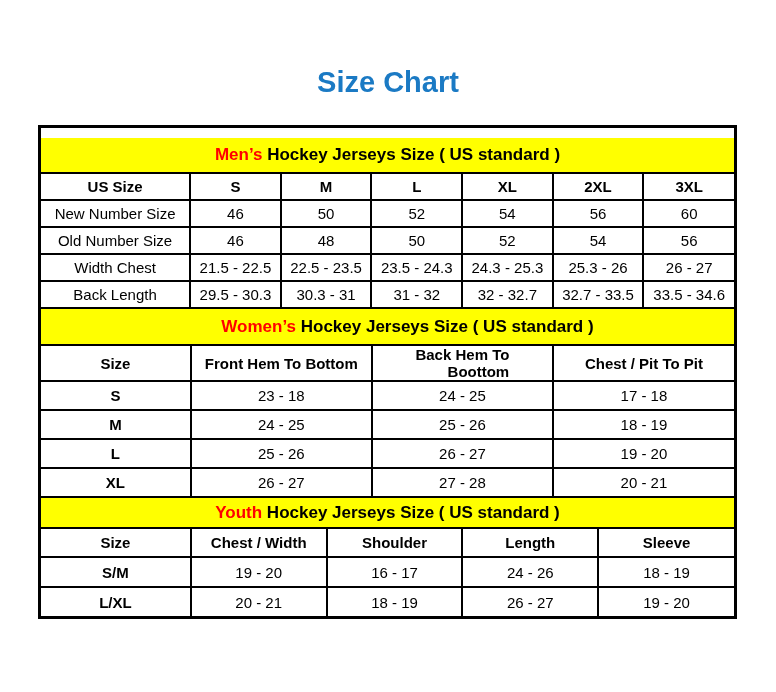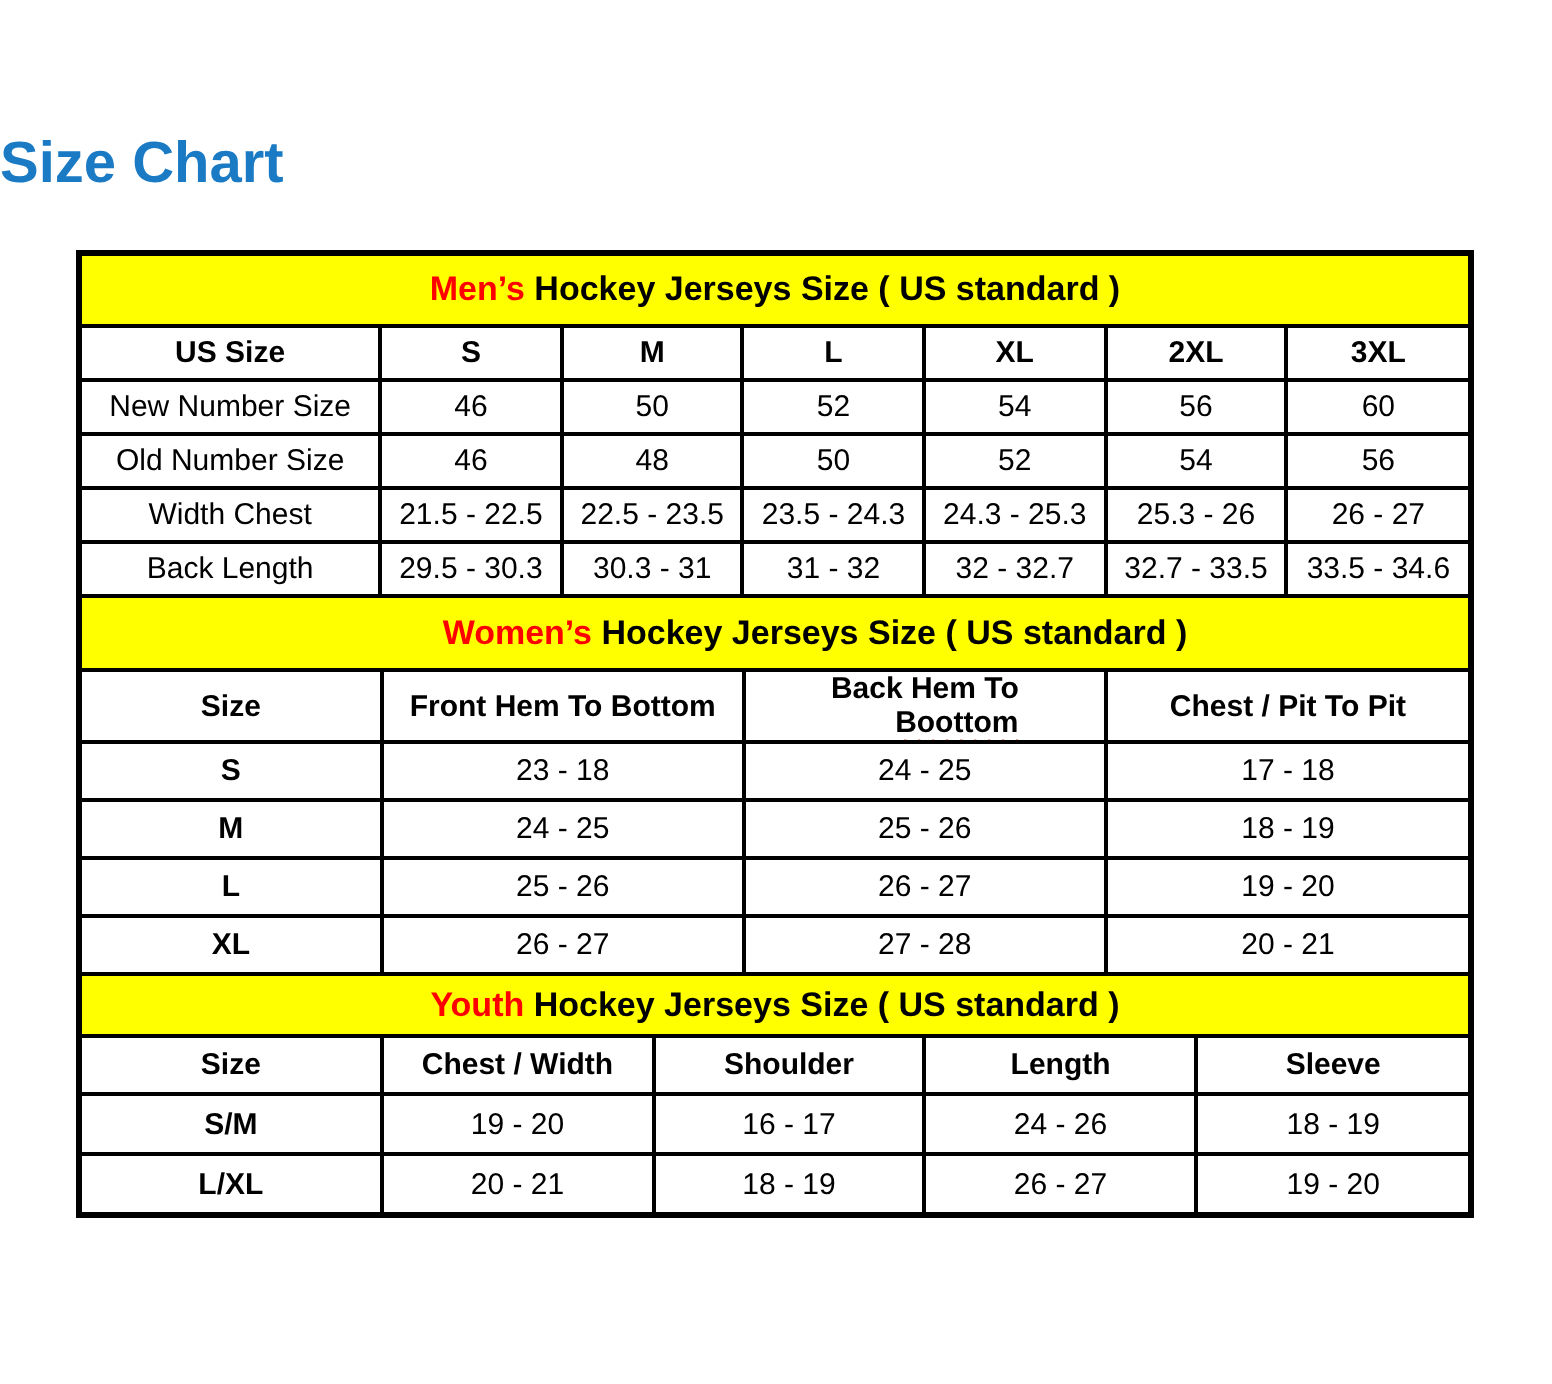--- a/index.html
+++ b/index.html
@@ -8,20 +8,21 @@
     background: #ffffff;
     width: 776px;
     height: 692px;
     font-family: "Liberation Sans", sans-serif;
     color: #000000;
     position: relative;
     overflow: hidden;
   }
   h1.page-title {
     margin: 66px 0 0 0;
+    text-align: center;
     font-size: 29px;
     font-weight: 700;
     color: #1B7AC4;
     letter-spacing: 0px;
   }
   .chart {
     position: absolute;
     left: 38px;
     top: 125px;
     width: 699px;
@@ -33,21 +34,21 @@
     background: #FFFF00;
     display: flex;
     align-items: center;
     justify-content: center;
     font-weight: 700;
     font-size: 17px;
     border-top: 2px solid #000;
     border-bottom: 2px solid #000;
     white-space: pre-wrap;
   }
-  .sec:first-child .banner { border-top: none; }
+  .sec:first-child .banner { border-top: none; margin-top: 10px; }
   .banner .hl { color: #FF0000; }
   .sec-mens  .banner { height: 34px; }
   .sec-womens .banner { height: 35px; padding-left: 40px; }
   .sec-youth .banner { height: 29px; }
 
   table.grid {
     width: 100%;
     border-collapse: collapse;
     border: hidden;           
     table-layout: fixed;

